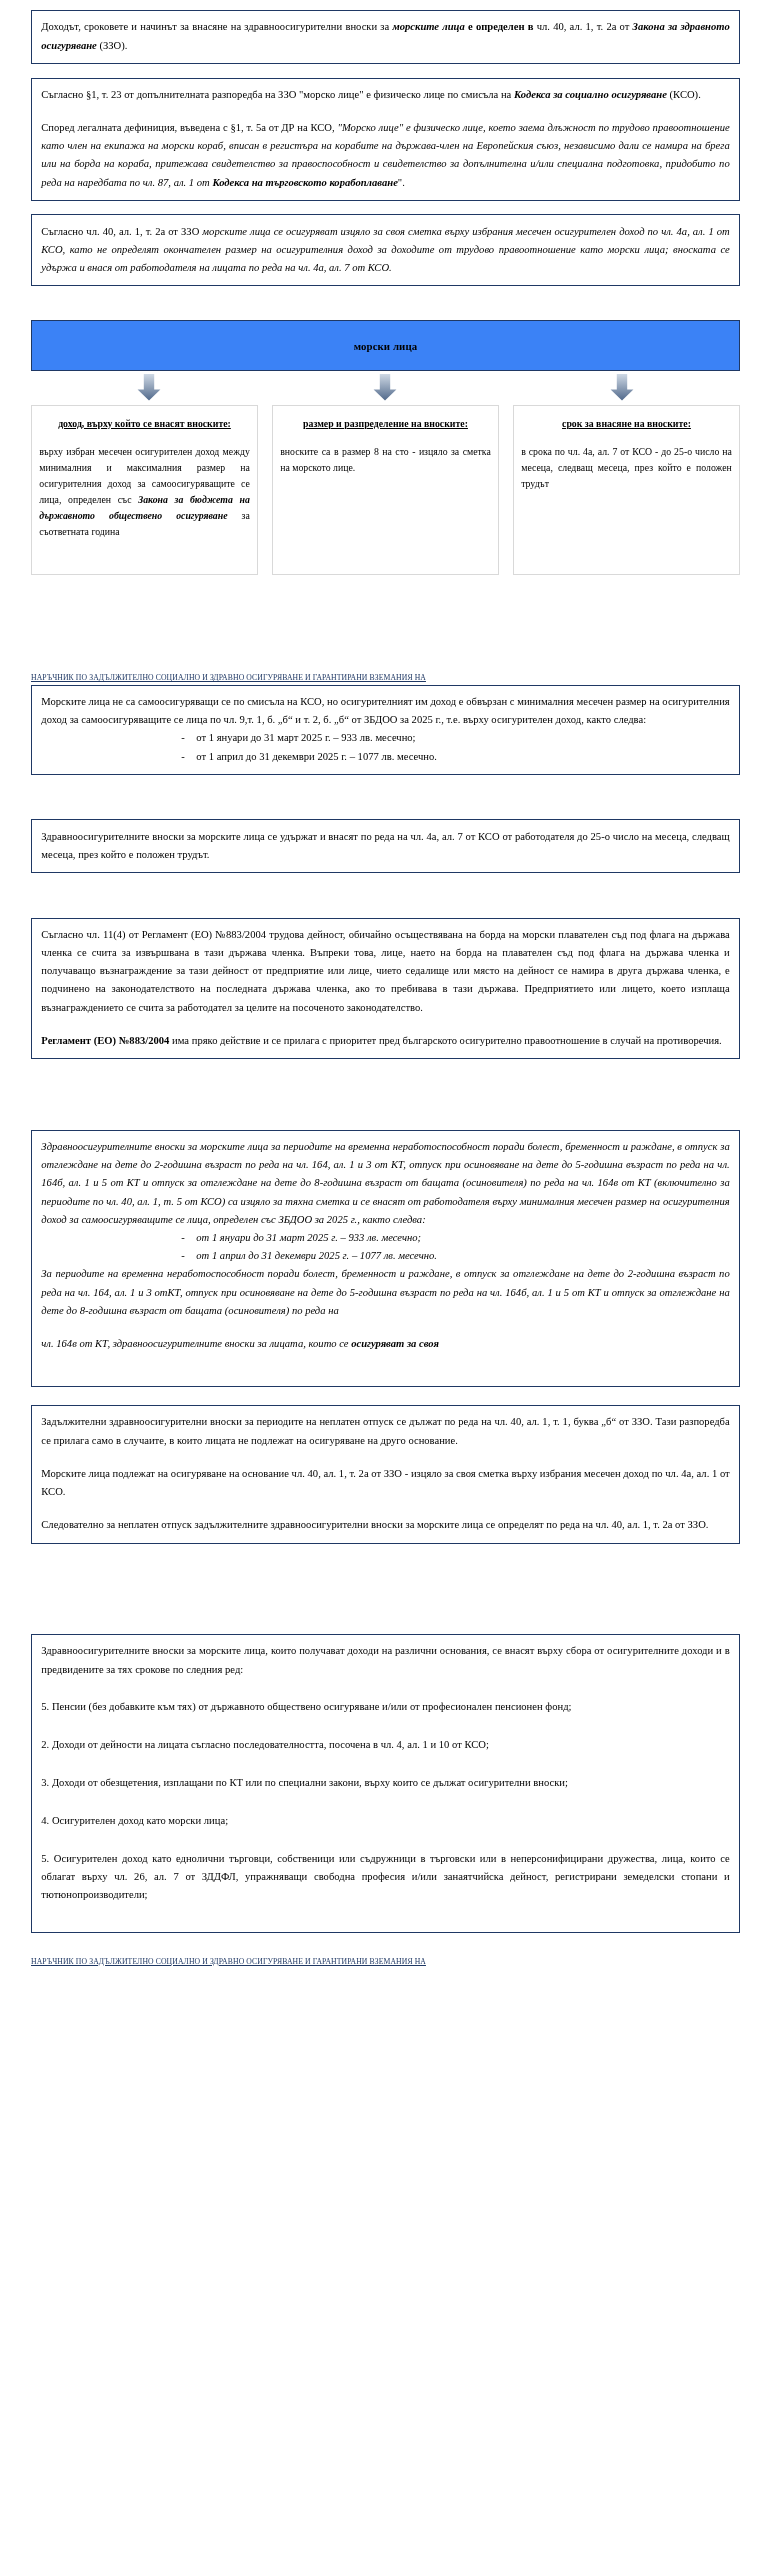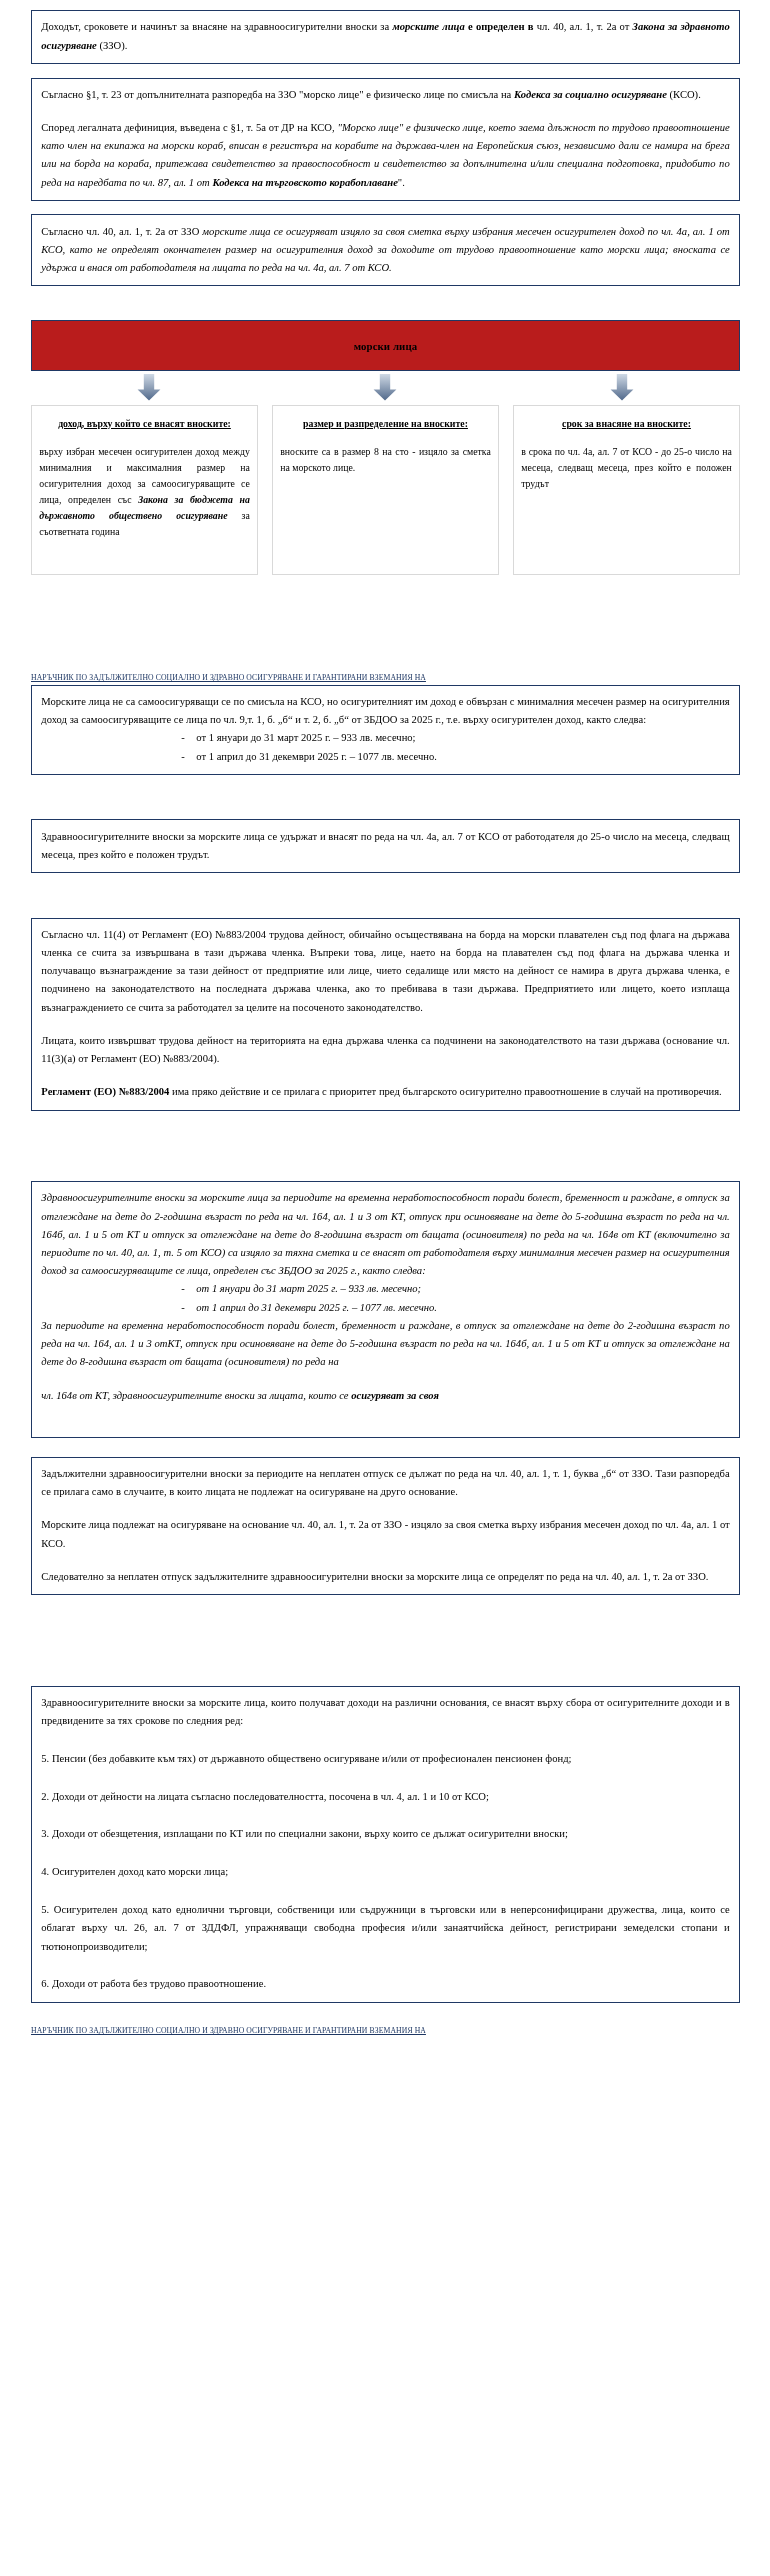--- a/index.html
+++ b/index.html
@@ -69,21 +69,21 @@
     text-decoration: underline;
     letter-spacing: 0.1px;
     white-space: nowrap;
     margin: 0 0 2.1px 0;
     font-family: "Liberation Serif", "DejaVu Serif", serif;
   }
 
   
   .flow-title-box {
     border: 1.5px double #1f3864;
-    background: #b91c1c;
+    background: #3b82f6;
     height: 49px;
     display: flex;
     align-items: center;
     justify-content: center;
     margin-bottom: 0;
   }
   .flow-title-box span {
     font-size: 10.8px;
     font-weight: bold;
     letter-spacing: 0.1px;
@@ -229,21 +229,20 @@
   <div class="sp-60"></div>
 
   <div class="boxed">
     <p>Здравноосигурителните вноски за морските лица се удържат и внасят по реда на чл. 4а, ал. 7 от КСО от работодателя до 25-о число на месеца, следващ месеца, през който е положен трудът.</p>
   </div>
 
   <div class="sp-60"></div>
 
   <div class="boxed">
     <p>Съгласно чл. 11(4) от Регламент (ЕО) №883/2004 трудова дейност, обичайно осъществявана на борда на морски плавателен съд под флага на държава членка се счита за извършвана в тази държава членка. Въпреки това, лице, наето на борда на плавателен съд под флага на държава членка и получаващо възнаграждение за тази дейност от предприятие или лице, чието седалище или място на дейност се намира в друга държава членка, е подчинено на законодателството на последната държава членка, ако то пребивава в тази държава. Предприятието или лицето, което изплаща възнаграждението се счита за работодател за целите на посоченото законодателство.</p>
-    <p>Лицата, които извършват трудова дейност на територията на една държава членка са подчинени на законодателството на тази държава (основание чл. 11(3)(а) от Регламент (ЕО) №883/2004).</p>
     <p><span class="b">Регламент (ЕО) №883/2004</span><span> има пряко действие и се прилага с приоритет пред българското осигурително правоотношение в случай на противоречия.</span></p>
   </div>
 
   <div class="sp-110"></div>
 
   <div class="boxed clipbox" style="height:257px;font-style:italic;">
     <p>Здравноосигурителните вноски за морските лица за периодите на временна неработоспособност поради болест, бременност и раждане, в отпуск за отглеждане на дете до 2-годишна възраст по реда на чл. 164, ал. 1 и 3 от КТ, отпуск при осиновяване на дете до 5-годишна възраст по реда на чл. 164б, ал. 1 и 5 от КТ и отпуск за отглеждане на дете до 8-годишна възраст от бащата (осиновителя) по реда на чл. 164в от КТ (включително за периодите по чл. 40, ал. 1, т. 5 от КСО) са изцяло за тяхна сметка и се внасят от работодателя върху минималния месечен размер на осигурителния доход за самоосигуряващите се лица, определен със ЗБДОО за 2025 г., както следва:</p>
     <ul class="dashlist">
       <li>от 1 януари до 31 март 2025 г. –  933 лв. месечно;</li>
       <li>от 1 април до 31 декември 2025 г. – 1077 лв. месечно.</li>
@@ -268,21 +267,20 @@
     <p>5. Пенсии (без добавките към тях) от държавното обществено осигуряване и/или от професионален пенсионен фонд;</p>
     <div class="gap"></div>
     <p>2. Доходи от дейности на лицата съгласно последователността, посочена в чл. 4, ал. 1 и 10 от КСО;</p>
     <div class="gap"></div>
     <p>3. Доходи от обезщетения, изплащани по КТ или по специални закони, върху които се дължат осигурителни вноски;</p>
     <div class="gap"></div>
     <p>4. Осигурителен доход като морски лица;</p>
     <div class="gap"></div>
     <p>5. Осигурителен доход като еднолични търговци, собственици или съдружници в търговски или в неперсонифицирани дружества, лица, които се облагат върху чл. 26, ал. 7 от ЗДДФЛ, упражняващи свободна професия и/или занаятчийска дейност, регистрирани земеделски стопани и тютюнопроизводители;</p>
     <div class="gap"></div>
-    <p>6. Доходи от работа без трудово правоотношение.</p>
   </div>
 
   <div class="sp-20"></div>
 
   <div class="running-head">НАРЪЧНИК ПО ЗАДЪЛЖИТЕЛНО СОЦИАЛНО И ЗДРАВНО ОСИГУРЯВАНЕ И ГАРАНТИРАНИ ВЗЕМАНИЯ НА</div>
 
   <div class="sp-20"></div>
 </div>
 
 

